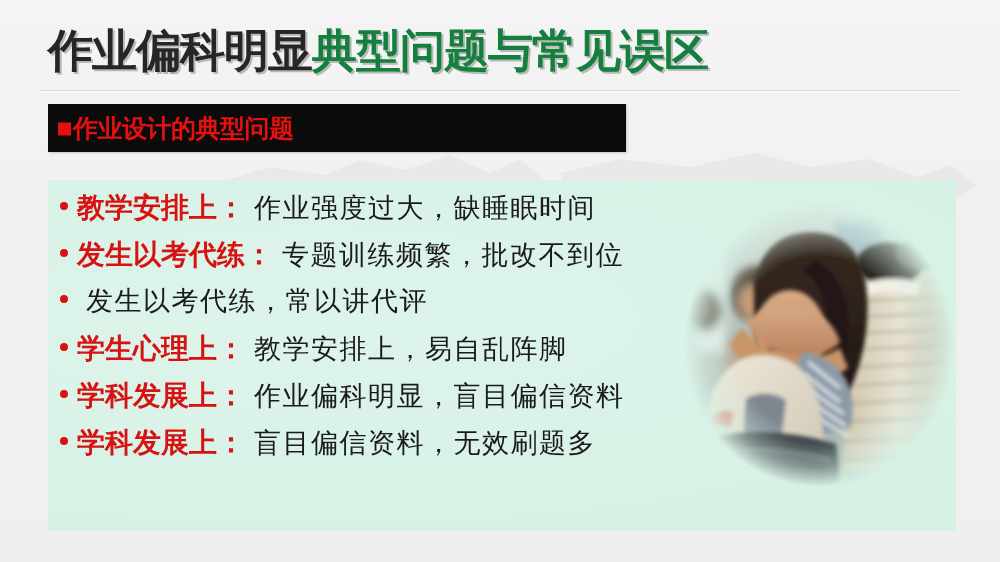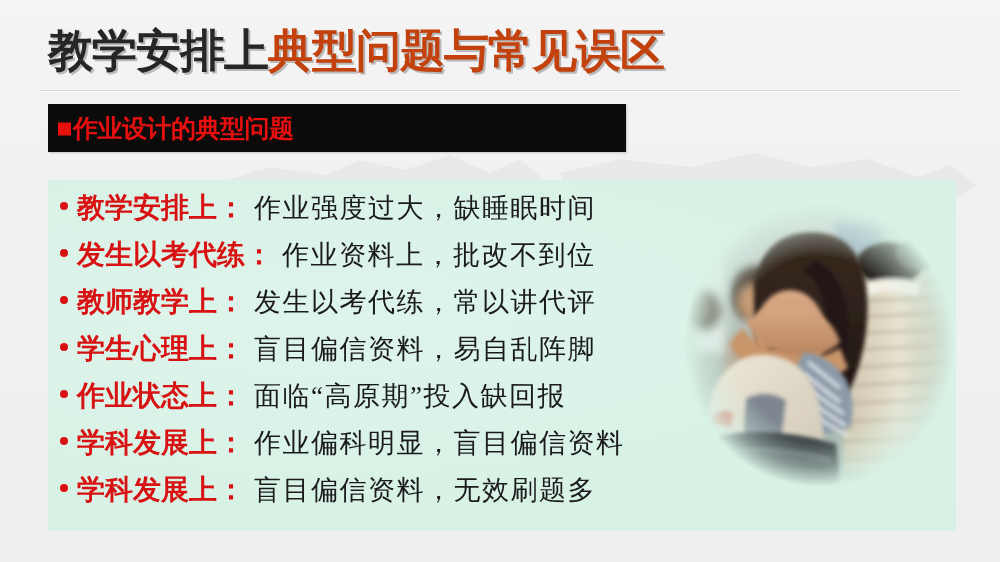--- a/index.html
+++ b/index.html
@@ -44,21 +44,21 @@
     font-size: 45px;
     font-weight: 700;
     letter-spacing: -1px;
     font-family: "Liberation Sans", "DejaVu Sans", sans-serif;
   }
   #title .dark {
     color: #262626;
     text-shadow: 2px 2px 0 #b9b9b9;
   }
   #title .red {
-    color: #c2410c;
+    color: #15803d;
     text-shadow: 2px 2px 0 #b9b9b9;
     margin-top: 40px;
   }
 
   #title-rule {
     position: absolute;
     left: 38px;
     top: 90px;
     width: 922px;
     height: 1px;
@@ -182,21 +182,21 @@
         <path d="M430 130 L478 120 L520 138 L532 184 L508 232 L480 272 L452 236 L440 186 Z"></path>
         <path d="M556 136 L612 124 L666 142 L690 130 L714 150 L686 176 L640 186 L596 172 Z"></path>
         <path d="M700 204 L748 192 L784 214 L772 250 L734 262 L706 240 Z"></path>
         <path d="M120 236 L160 228 L184 248 L170 272 L136 276 Z"></path>
         <path d="M332 118 L366 110 L388 130 L370 150 L340 146 Z"></path>
       </g>
     </svg>
   </div>
 
   <div id="title">
-    <span class="dark">教学安排上</span><span class="red">典型问题与常见误区</span>
+    <span class="dark">作业偏科明显</span><span class="red">典型问题与常见误区</span>
   </div>
 
   <div id="title-rule"></div>
 
   <div id="section-bar">
     <div class="label"><span class="sq"></span><span>作业设计的典型问题</span></div>
   </div>
 
   <div id="panel">
 
@@ -204,40 +204,34 @@
 
       <div class="row">
         <span class="dot"></span>
         <span class="lab">教学安排上：</span>
         <span class="txt">作业强度过大，缺睡眠时间</span>
       </div>
 
       <div class="row">
         <span class="dot"></span>
         <span class="lab">发生以考代练：</span>
-        <span class="txt">作业资料上，批改不到位</span>
-      </div>
-
-      <div class="row">
-        <span class="dot"></span>
-        <span class="lab">教师教学上：</span>
+        <span class="txt">专题训练频繁，批改不到位</span>
+      </div>
+
+      <div class="row">
+        <span class="dot"></span>
         <span class="txt">发生以考代练，常以讲代评</span>
       </div>
 
       <div class="row">
         <span class="dot"></span>
         <span class="lab">学生心理上：</span>
-        <span class="txt">盲目偏信资料，易自乱阵脚</span>
-      </div>
-
-      <div class="row">
-        <span class="dot"></span>
-        <span class="lab">作业状态上：</span>
-        <span class="txt">面临“高原期”投入缺回报</span>
-      </div>
+        <span class="txt">教学安排上，易自乱阵脚</span>
+      </div>
+
 
       <div class="row">
         <span class="dot"></span>
         <span class="lab">学科发展上：</span>
         <span class="txt">作业偏科明显，盲目偏信资料</span>
       </div>
 
       <div class="row">
         <span class="dot"></span>
         <span class="lab">学科发展上：</span>

